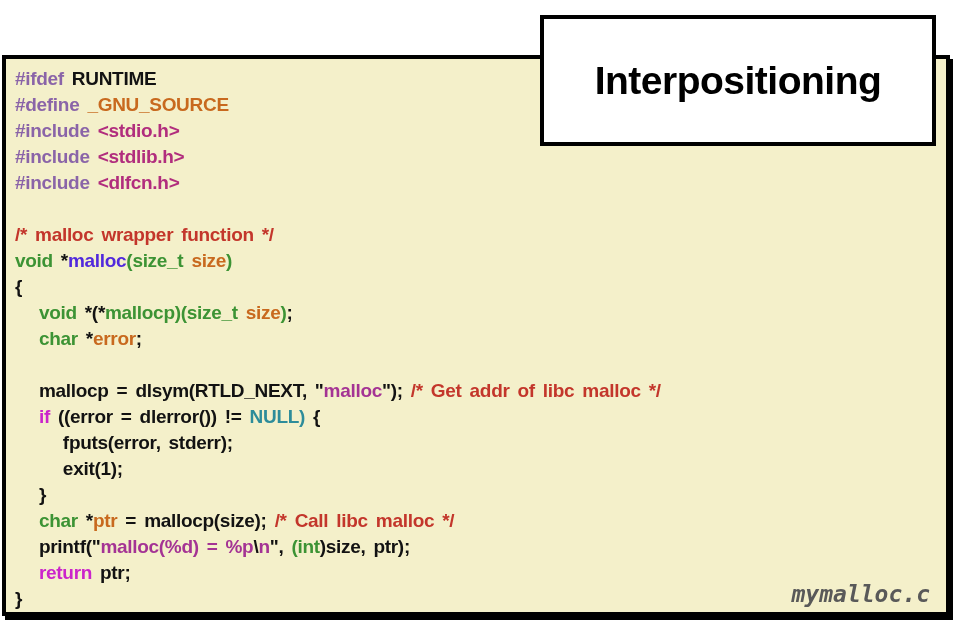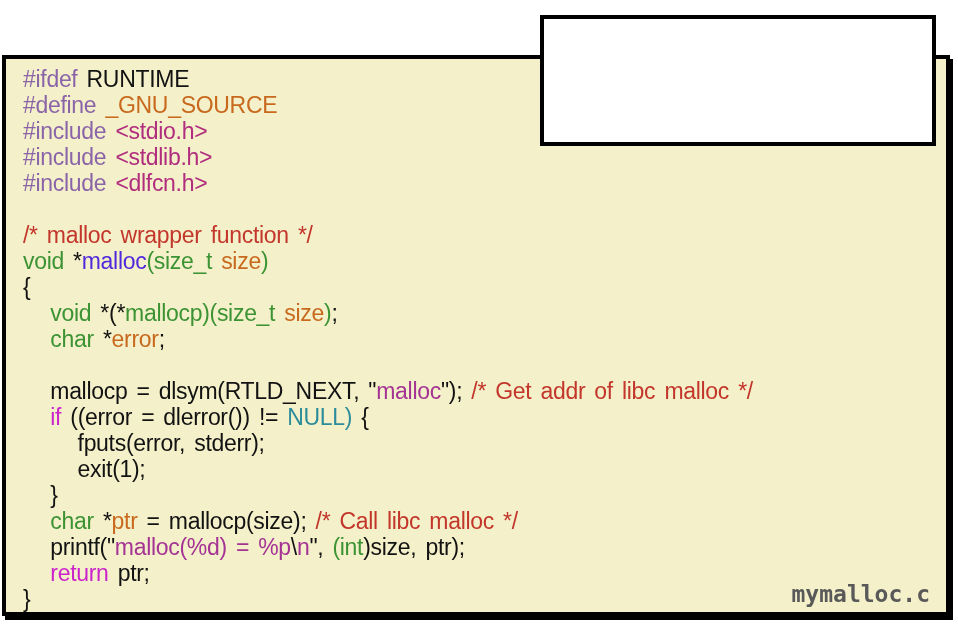--- a/index.html
+++ b/index.html
@@ -22,28 +22,27 @@
     width: 948px;
     height: 561px;
     box-sizing: border-box;
     background: var(--c-code_bg);
     border: 4px solid var(--c-border);
     box-shadow: 3px 4px 0 var(--c-border);
     z-index: 1;
   }
   .code-block {
     padding: 7px 10px 0 9px;
-    font-weight: normal;
-    font-size: 23px;
+    font-weight: bold;
+    font-size: 19px;
     line-height: 26px;
     white-space: pre;
     letter-spacing: -0.3px;
     word-spacing: 3px;
     color: var(--c-plain);
-    margin-left: 8px;
   }
   .code-line {
     height: 26px;
   }
   .title-box {
     position: absolute;
     left: 540px;
     top: 15px;
     width: 396px;
     height: 131px;
@@ -65,28 +64,30 @@
     white-space: nowrap;
   }
   .file-label {
     position: absolute;
     right: 16px;
     bottom: 5px;
     font-family: "DejaVu Sans Mono", "Liberation Mono", monospace;
     font-size: 23px;
     font-weight: bold;
     color: var(--c-file);
+    font-style: italic;
   }
 </style>
 </head>
 <body>
 
 <div class="slide">
 
   <div class="code-box">
     <div class="code-block"><div class="code-line"><span style="color: rgb(138, 100, 168);">#ifdef</span><span style="color: rgb(18, 18, 18);"> RUNTIME</span></div><div class="code-line"><span style="color: rgb(138, 100, 168);">#define</span><span style="color: rgb(18, 18, 18);"> </span><span style="color: rgb(200, 105, 30);">_GNU_SOURCE</span></div><div class="code-line"><span style="color: rgb(138, 100, 168);">#include</span><span style="color: rgb(18, 18, 18);"> </span><span style="color: rgb(177, 45, 125);">&lt;stdio.h&gt;</span></div><div class="code-line"><span style="color: rgb(138, 100, 168);">#include</span><span style="color: rgb(18, 18, 18);"> </span><span style="color: rgb(177, 45, 125);">&lt;stdlib.h&gt;</span></div><div class="code-line"><span style="color: rgb(138, 100, 168);">#include</span><span style="color: rgb(18, 18, 18);"> </span><span style="color: rgb(177, 45, 125);">&lt;dlfcn.h&gt;</span></div><div class="code-line">&nbsp;</div><div class="code-line"><span style="color: rgb(195, 54, 43);">/* malloc wrapper function */</span></div><div class="code-line"><span style="color: rgb(60, 147, 52);">void</span><span style="color: rgb(18, 18, 18);"> *</span><span style="color: rgb(81, 41, 220);">malloc</span><span style="color: rgb(60, 147, 52);">(</span><span style="color: rgb(60, 147, 52);">size_t</span><span style="color: rgb(18, 18, 18);"> </span><span style="color: rgb(200, 105, 30);">size</span><span style="color: rgb(60, 147, 52);">)</span></div><div class="code-line"><span style="color: rgb(18, 18, 18);">{</span></div><div class="code-line"><span style="color: rgb(18, 18, 18);">   </span><span style="color: rgb(60, 147, 52);">void</span><span style="color: rgb(18, 18, 18);"> *(*</span><span style="color: rgb(60, 147, 52);">mallocp</span><span style="color: rgb(60, 147, 52);">)(</span><span style="color: rgb(60, 147, 52);">size_t</span><span style="color: rgb(18, 18, 18);"> </span><span style="color: rgb(200, 105, 30);">size</span><span style="color: rgb(60, 147, 52);">)</span><span style="color: rgb(18, 18, 18);">;</span></div><div class="code-line"><span style="color: rgb(18, 18, 18);">   </span><span style="color: rgb(60, 147, 52);">char</span><span style="color: rgb(18, 18, 18);"> *</span><span style="color: rgb(200, 105, 30);">error</span><span style="color: rgb(18, 18, 18);">;</span></div><div class="code-line">&nbsp;</div><div class="code-line"><span style="color: rgb(18, 18, 18);">   mallocp = dlsym(RTLD_NEXT, "</span><span style="color: rgb(164, 51, 148);">malloc</span><span style="color: rgb(18, 18, 18);">"); </span><span style="color: rgb(195, 54, 43);">/* Get addr of libc malloc */</span></div><div class="code-line"><span style="color: rgb(18, 18, 18);">   </span><span style="color: rgb(203, 36, 203);">if</span><span style="color: rgb(18, 18, 18);"> ((error = dlerror()) != </span><span style="color: rgb(45, 140, 154);">NULL)</span><span style="color: rgb(18, 18, 18);"> {</span></div><div class="code-line"><span style="color: rgb(18, 18, 18);">      fputs(error, stderr);</span></div><div class="code-line"><span style="color: rgb(18, 18, 18);">      exit(1);</span></div><div class="code-line"><span style="color: rgb(18, 18, 18);">   }</span></div><div class="code-line"><span style="color: rgb(18, 18, 18);">   </span><span style="color: rgb(60, 147, 52);">char</span><span style="color: rgb(18, 18, 18);"> *</span><span style="color: rgb(200, 105, 30);">ptr</span><span style="color: rgb(18, 18, 18);"> = mallocp(size); </span><span style="color: rgb(195, 54, 43);">/* Call libc malloc */</span></div><div class="code-line"><span style="color: rgb(18, 18, 18);">   printf("</span><span style="color: rgb(164, 51, 148);">malloc(%d) = %p</span><span style="color: rgb(18, 18, 18);">\</span><span style="color: rgb(164, 51, 148);">n</span><span style="color: rgb(18, 18, 18);">", </span><span style="color: rgb(60, 147, 52);">(int</span><span style="color: rgb(18, 18, 18);">)size, ptr);</span></div><div class="code-line"><span style="color: rgb(18, 18, 18);">   </span><span style="color: rgb(203, 36, 203);">return</span><span style="color: rgb(18, 18, 18);"> ptr;</span></div><div class="code-line"><span style="color: rgb(18, 18, 18);">}</span></div></div>
     <div class="file-label">mymalloc.c</div>
   </div>
 
   <div class="title-box">
+    <div class="title-line">Interpositioning</div>
   </div>
 
 </div>
 
 </body></html>

